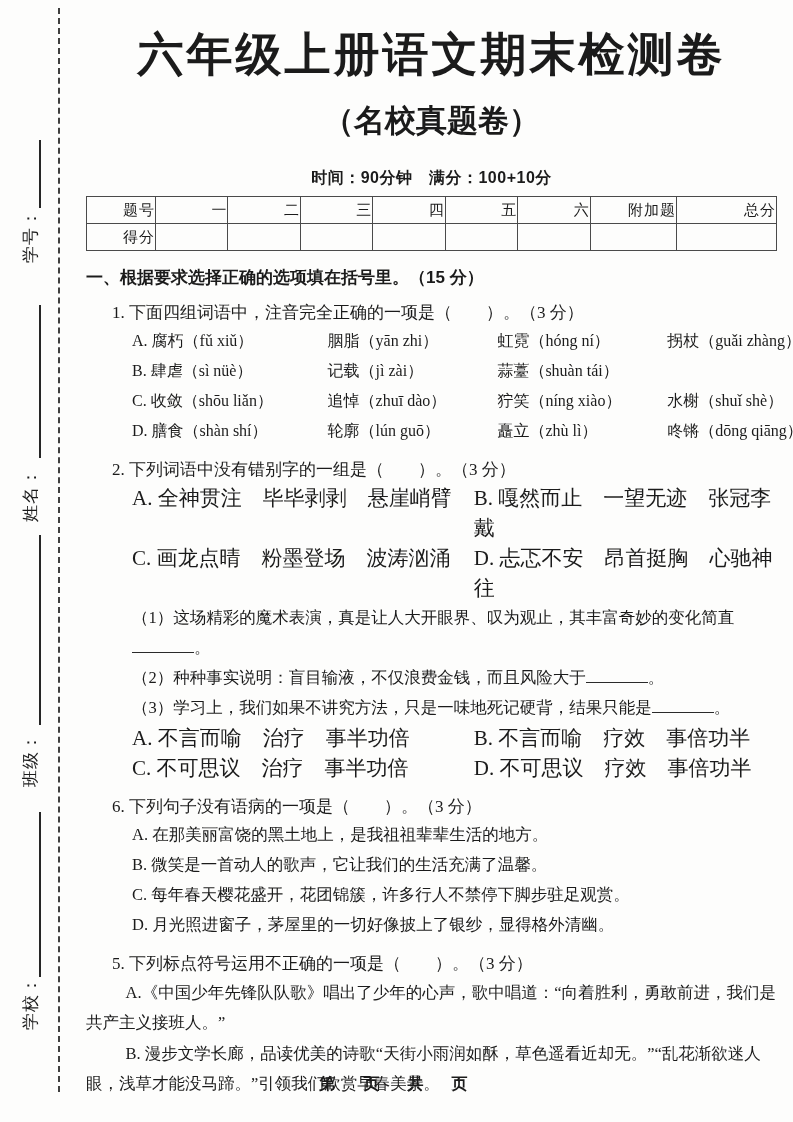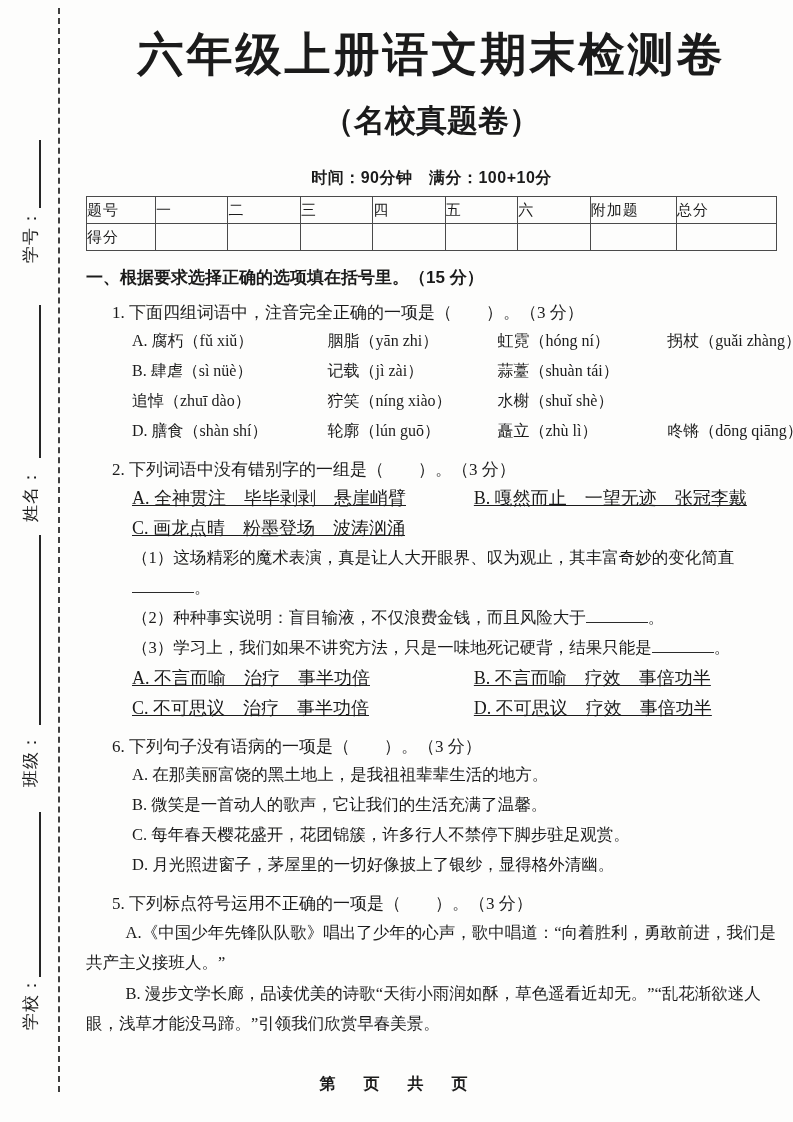--- a/index.html
+++ b/index.html
@@ -60,21 +60,21 @@
 
   table.score {
     width: 100%;
     border-collapse: collapse;
     margin-top: 7px;
     table-layout: fixed;
   }
   table.score td {
     border: 1.6px solid #4a4a4a;
     height: 27px;
-    text-align: left;
+    text-align: right;
     font-size: 15px;
     letter-spacing: 1px;
   }
 
   .sec-heading {
     font-family: Liberation Sans, sans-serif;
     font-weight: bold;
     font-size: 17px;
     margin-top: 15px;
   }
@@ -90,23 +90,22 @@
     grid-template-columns: 28% 24% 24% 24%;
     padding-left: 46px;
     font-size: 16px;
     line-height: 30px;
     gap: 15px;
   }
   .opt-grid2 {
     display: grid;
     grid-template-columns: 53% 47%;
     padding-left: 46px;
-    font-size: 18px;
-    line-height: 30px;
-    text-decoration: underline;
+    font-size: 21px;
+    line-height: 30px;
   }
   .q3-item {
     padding-left: 46px;
     font-size: 16.5px;
     line-height: 30px;
   }
   .blank {
     display: inline-block;
     width: 62px;
     border-bottom: 1.5px solid #2a2a2a;
@@ -205,38 +204,40 @@
       <span>胭脂（yān zhi）</span>
       <span>虹霓（hóng ní）</span>
       <span>拐杖（guǎi zhàng）</span>
     </div>
     <div class="opt-grid4">
       <span>B. 肆虐（sì nüè）</span>
       <span>记载（jì zài）</span>
       <span>蒜薹（shuàn tái）</span>
     </div>
     <div class="opt-grid4">
+      <span>C. 收敛（shōu liǎn）</span>
       <span>追悼（zhuī dào）</span>
       <span>狞笑（níng xiào）</span>
       <span>水榭（shuǐ shè）</span>
     </div>
     <div class="opt-grid4">
       <span>D. 膳食（shàn shí）</span>
       <span>轮廓（lún guō）</span>
       <span>矗立（zhù lì）</span>
       <span>咚锵（dōng qiāng）</span>
     </div>
 
     <div class="stem">2. 下列词语中没有错别字的一组是（　　）。（3 分）</div>
     <div class="opt-grid2">
       <span>A. 全神贯注　毕毕剥剥　悬崖峭臂</span>
       <span>B. 嘎然而止　一望无迹　张冠李戴</span>
     </div>
     <div class="opt-grid2">
       <span>C. 画龙点晴　粉墨登场　波涛汹涌</span>
+      <span>D. 忐忑不安　昂首挺胸　心驰神往</span>
     </div>
 
     <div class="q3-item">
       <span>（1）这场精彩的魔术表演，真是让人大开眼界、叹为观止，其丰富奇妙的变化简直</span><span class="blank"></span><span>。</span>
     </div>
     <div class="q3-item">
       <span>（2）种种事实说明：盲目输液，不仅浪费金钱，而且风险大于</span><span class="blank"></span><span>。</span>
     </div>
     <div class="q3-item">
       <span>（3）学习上，我们如果不讲究方法，只是一味地死记硬背，结果只能是</span><span class="blank"></span><span>。</span>

